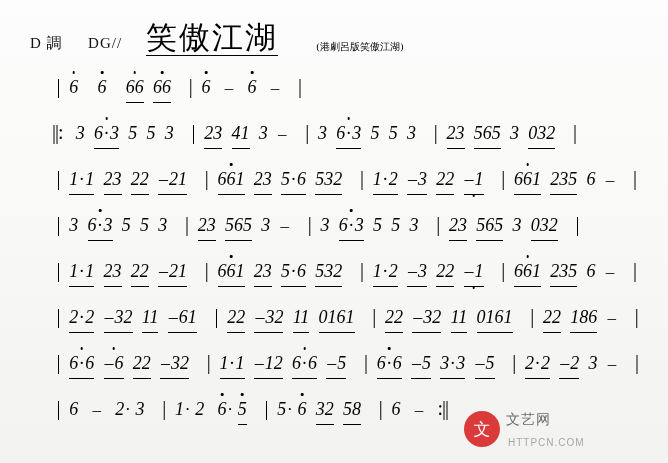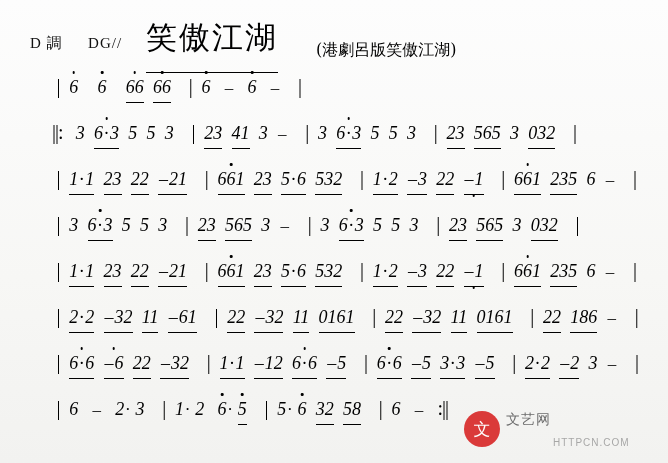--- a/index.html
+++ b/index.html
@@ -40,27 +40,27 @@
   .key-sig .gap { display:inline-block; width: 16px; }
   .title {
     position: absolute;
     left: 146px; top: 2px;
     font-size: 31px;
     letter-spacing: 2px;
     color: #000;
     font-family: "DejaVu Serif", serif;
     font-weight: 400;
     border-bottom: 1.5px solid #000;
-    padding-bottom: 18px;
+    padding-bottom: 1px;
     line-height: 34px;
   }
   .subtitle {
     position: absolute;
     left: 316px; top: 22px;
-    font-size: 16px;
+    font-size: 10px;
     color: #000;
     font-family: "DejaVu Serif", serif;
     white-space: nowrap;
   }
   
   .music {
     position: absolute;
     left: 0; top: 72px;
     width: 668px;
     padding-left: 26px;
@@ -166,21 +166,20 @@
     font-family: Liberation Serif, serif;
     letter-spacing: 1px;
   }
   .wm-url {
     position: absolute;
     left: 44px; top: 30px;
     font-size: 10px;
     color: #9a9a9a;
     font-family: "Liberation Sans", sans-serif;
     letter-spacing: 1px;
-    margin-left: 45px;
   }
 </style>
 </head>
 <body>
 
 <div class="sheet">
 
   <div class="header">
     <div class="key-sig">
       <span>D 調</span>

